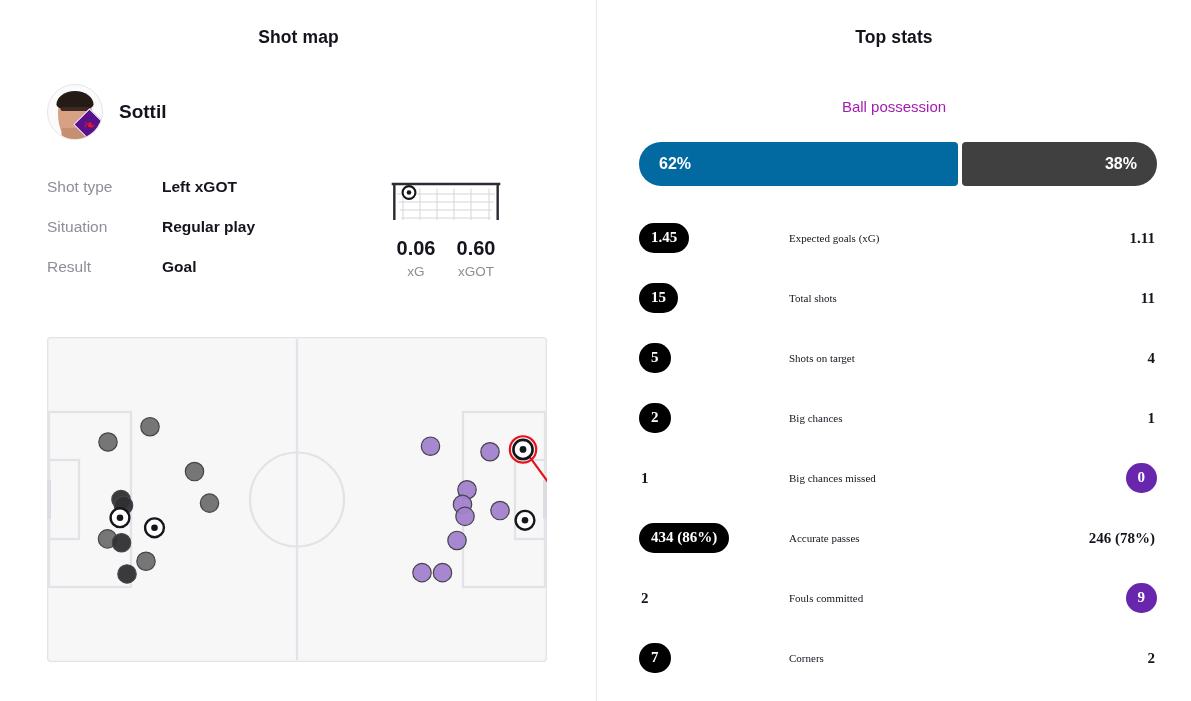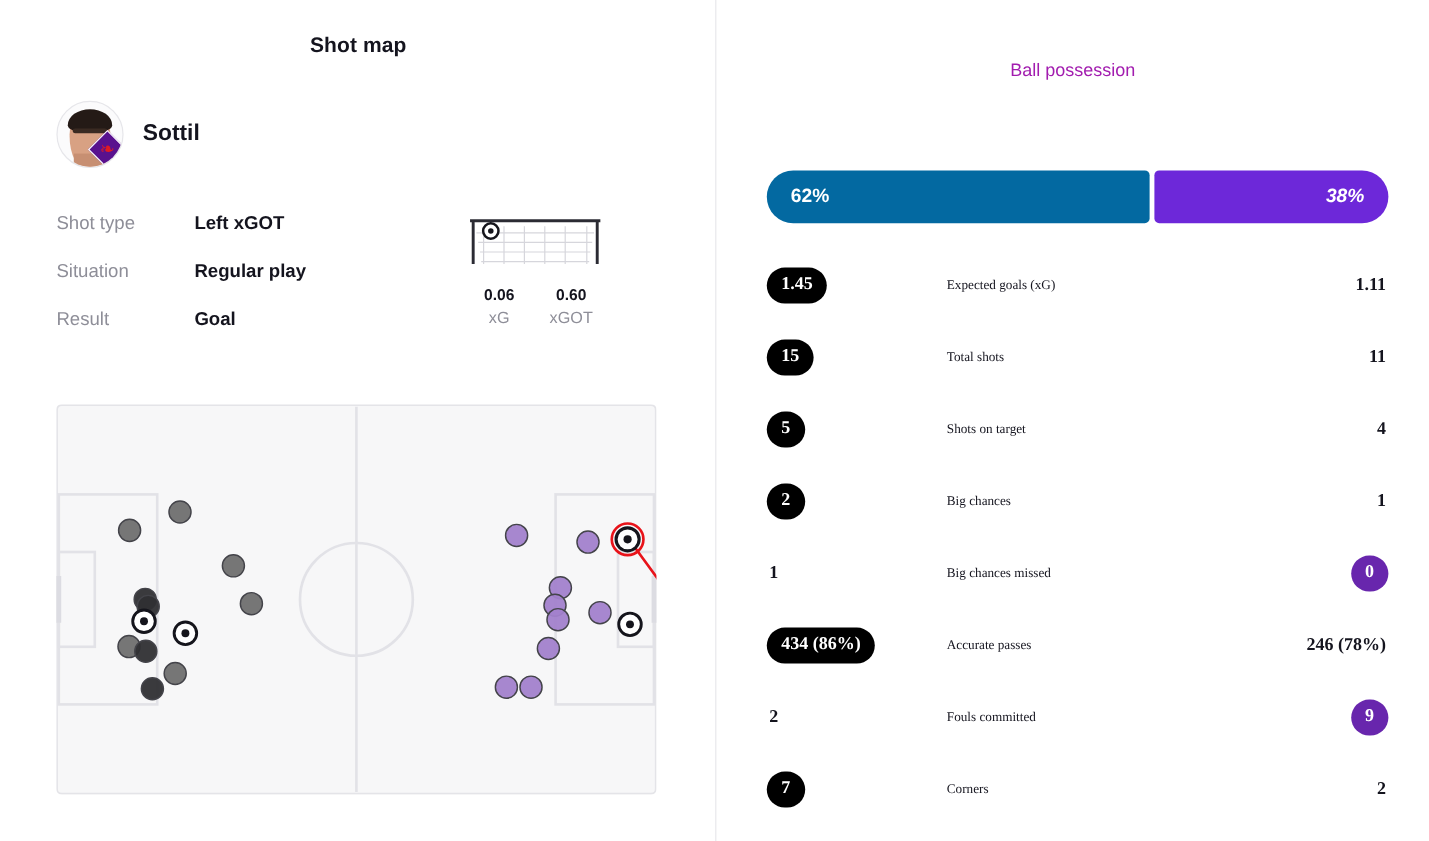--- a/index.html
+++ b/index.html
@@ -101,21 +101,21 @@
   }
   .detail-value { font-size: 15.5px; color: #14141e; font-weight: 600; }
 
   
   .goalframe { position: absolute; left: 389px; top: 178px; width: 114px; }
   .xg-row {
     display: flex; justify-content: space-between;
     margin-top: 11px; padding: 0 2px;
   }
   .xg-col { text-align: center; width: 50px; }
-  .xg-val { font-size: 13px; font-weight: 600; color: #14141e; text-align: center; }
+  .xg-val { font-size: 20px; font-weight: 600; color: #14141e; text-align: center; }
   .xg-key { font-size: 13.5px; color: #8e8e98; margin-top: 4px; }
 
   
   .pitch-wrap { position: absolute; left: 47px; top: 337px; }
 
   
   .stat-title {
     text-align: center; font-size: 15px; color: #a21caf;
     font-weight: 400; margin-top: 50px;
   }
@@ -319,28 +319,29 @@
               <circle cx="395.49999999999994" cy="235.625" r="9.2" fill="#a281cc" stroke="#44444a" stroke-width="1.2" fill-opacity="0.95"></circle>
             </g>
           </g>
       </svg>
     </div>
   </div>
 
   <div class="v-divider"></div>
 
   <div class="panel-right">
+    <div class="panel-title">Top stats</div>
     <div class="stat-title">Ball possession</div>
   </div>
 
   <div class="possession-bar">
     <div class="poss-seg poss-home" id="poss-home" style="width: 318.68px; background: #0369a1;">
       <span>62%</span>
     </div>
-    <div class="poss-seg poss-away" id="poss-away" style="width: 195.32px; background: #6d28d9; font-style: italic;">
+    <div class="poss-seg poss-away" id="poss-away" style="width: 195.32px; background: #404040;">
       <span>38%</span>
     </div>
   </div>
 
   <div class="stats-list" id="stats-list">
       <div class="stat-row">
         <div class="side home">
           <div class="val pill home">1.45</div>
         </div>
         <div class="stat-name">Expected goals (xG)</div>

